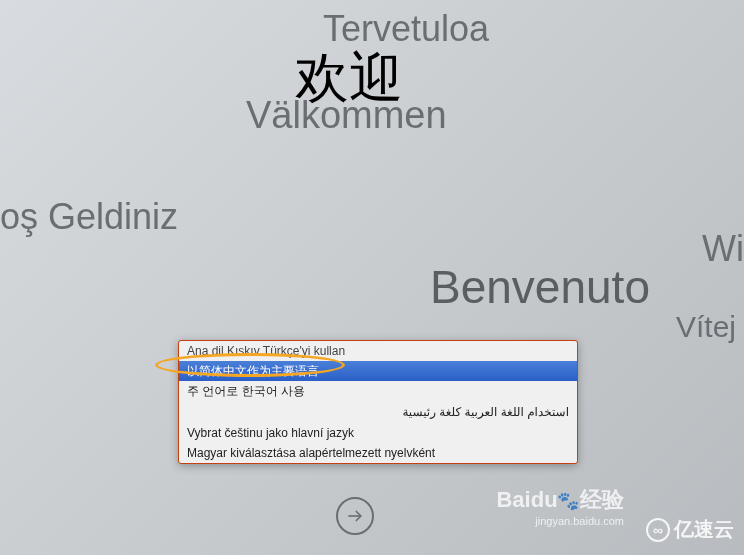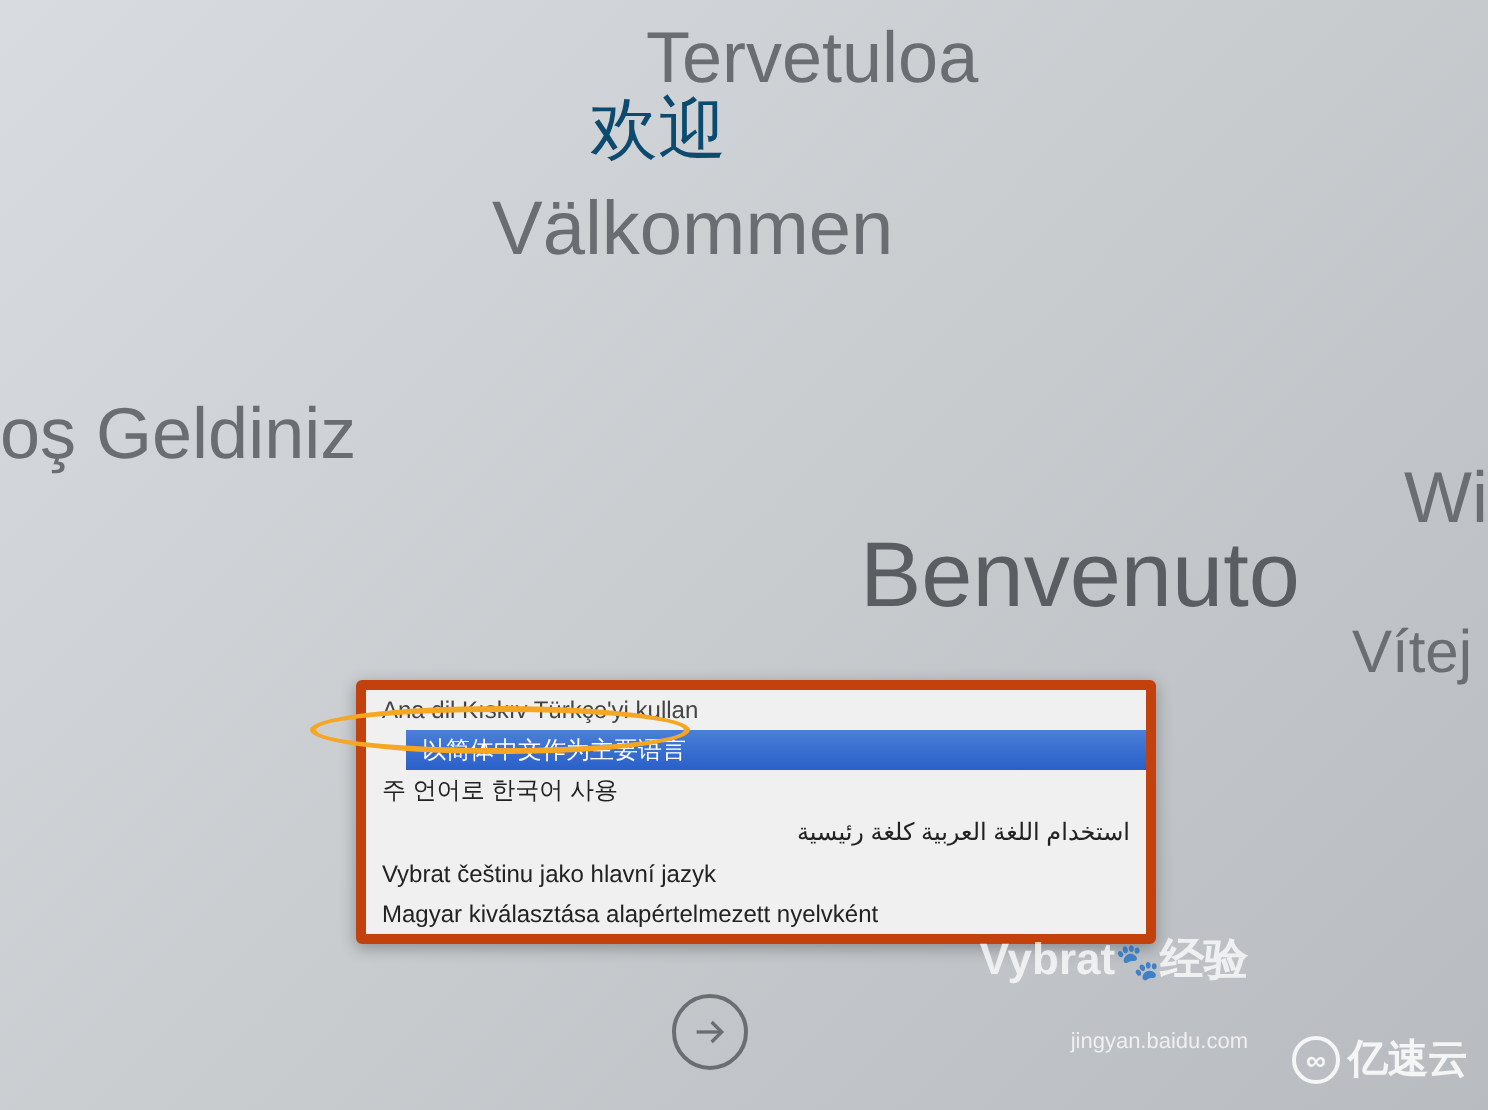--- a/index.html
+++ b/index.html
@@ -15,53 +15,52 @@
       position: relative;
       width: 100%;
       height: 100%;
     }
     .welcome-text {
       position: absolute;
       color: #6a6e72;
       white-space: nowrap;
     }
     .w1 { top: 8px; left: 295px; font-size: 36px; font-weight: 300; margin-left: 28px; }
-    .w2 { top: 42px; left: 295px; font-size: 34px; font-weight: 400; color: #0c4a6e; }
+    .w2 { top: 42px; left: 295px; font-size: 54px; font-weight: 400; color: #000000; }
     .w3 { top: 94px; left: 246px; font-size: 38px; font-weight: 300; }
     .w4 { top: 180px; left: 0px; font-size: 36px; font-weight: 300; margin-top: 16px; }
     .w5 { top: 228px; right: 0px; font-size: 36px; font-weight: 300; }
     .w6 { top: 260px; left: 430px; font-size: 46px; font-weight: 400; color: #5a5e62; }
     .w7 { top: 310px; right: 8px; font-size: 30px; font-weight: 300; }
 
     .language-dropdown {
       position: absolute;
       top: 340px;
       left: 178px;
       width: 400px;
       background: #f0f0f0;
-      border: 5px solid #c2410c;
+      border: 1px solid #c2410c;
       border-radius: 3px;
       box-shadow: 0 2px 8px rgba(0,0,0,0.3);
       font-size: 12px;
       color: #222;
     }
     .dropdown-item {
       padding: 2px 8px;
       line-height: 16px;
       border-bottom: 0;
     }
     .dropdown-item.truncated {
       color: #444;
       overflow: hidden;
     }
     .dropdown-item.selected {
       background: linear-gradient(to bottom, #4a7fd8, #2a5fc8);
       color: #fff;
       position: relative;
-      margin-left: 20px;
     }
     .dropdown-item.rtl {
       direction: rtl;
       padding: 3px 8px;
     }
     .highlight-ring {
       position: absolute;
       top: 353px;
       left: 155px;
       width: 190px;
@@ -99,21 +98,20 @@
       gap: 4px;
     }
     .watermark-baidu .paw {
       font-size: 18px;
     }
     .watermark-baidu .sub {
       font-size: 11px;
       font-weight: normal;
       display: block;
       text-align: right;
-      margin-top: 20px;
     }
     .watermark-yisu {
       position: absolute;
       bottom: 12px;
       right: 10px;
       color: rgba(255,255,255,0.85);
       font-size: 20px;
       font-weight: bold;
       display: flex;
       align-items: center;
@@ -156,21 +154,21 @@
 
   <div class="next-arrow">
     <svg viewBox="0 0 24 24" fill="none" stroke="#6a6e72" stroke-width="2">
       <line x1="4" y1="12" x2="18" y2="12"></line>
       <polyline points="13 6 19 12 13 18"></polyline>
     </svg>
   </div>
 
   <div class="watermark-baidu">
     <span>
-      <span>Vybrat</span><span class="paw">🐾</span><span>经验</span>
+      <span>Baidu</span><span class="paw">🐾</span><span>经验</span>
       <span class="sub">jingyan.baidu.com</span>
     </span>
   </div>
 
   <div class="watermark-yisu">
     <span class="icon">∞</span>
     <span>亿速云</span>
   </div>
 
 </div>

